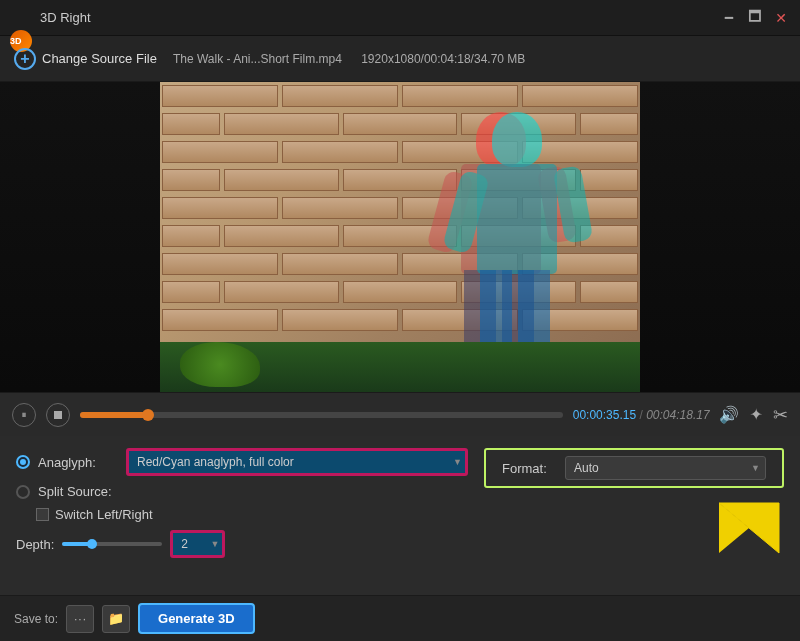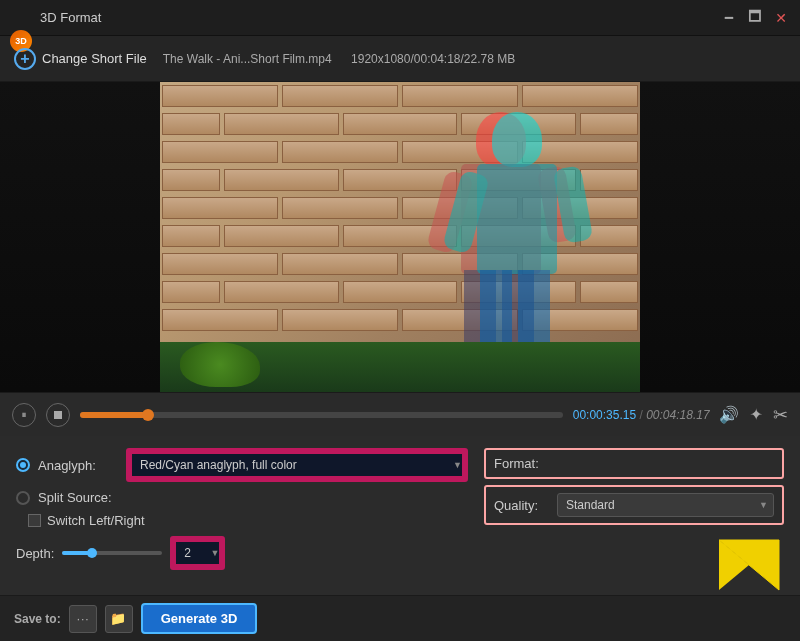--- a/index.html
+++ b/index.html
@@ -27,21 +27,21 @@
     #title-bar-left {
       display: flex;
       align-items: center;
       gap: 8px;
     }
     #app-icon {
       width: 22px;
       height: 22px;
       background: linear-gradient(135deg, #e05a00, #ff8800);
       border-radius: 50%;
-      display: flex; align-items: center; justify-content: center;
+      display: flex; align-items: center; justify-content: flex-start;
       font-size: 10px; color: white; font-weight: bold; margin-top: 46px;
     }
     #title-bar-controls {
       display: flex;
       gap: 8px;
     }
     .title-btn {
       width: 18px; height: 18px;
       background: transparent;
       border: none;
@@ -272,23 +272,23 @@
       content: '';
       width: 6px; height: 6px;
       background: #4db8ff;
       border-radius: 50%;
     }
     .setting-label {
       color: #ccc;
       min-width: 80px;
     }
     select.setting-select {
-      background: #0f172a;
+      background: #0c4a6e;
       color: #ccc;
-      border: 6px solid #be185d;
+      border: 3px solid #be185d;
       border-radius: 3px;
       padding: 4px 24px 4px 8px;
       font-size: 12px;
       cursor: pointer;
       appearance: none;
       -webkit-appearance: none;
       flex: 1;
     }
     .select-wrapper {
       position: relative;
@@ -303,21 +303,21 @@
       transform: translateY(-50%);
       font-size: 9px;
       color: #888;
       pointer-events: none;
     }
     .checkbox-row {
       display: flex;
       align-items: center;
       gap: 6px;
       margin-bottom: 8px;
-      margin-left: 12px;
+      margin-left: 20px;
     }
     .checkbox {
       width: 13px; height: 13px;
       border: 1px solid #666;
       background: #3a3a3a;
       cursor: pointer;
     }
     .depth-row {
       display: flex;
       align-items: center;
@@ -344,22 +344,22 @@
       width: 10px; height: 10px;
       background: #4db8ff;
       border-radius: 50%;
       margin-left: -5px;
     }
 
     .format-row {
       display: flex;
       align-items: center;
       gap: 8px;
-      padding: 6px 8px;
-      border: 2px solid #fca5a5;
+      padding: 6px 16px;
+      border: 2px solid #bef264;
       border-radius: 3px;
     }
     .format-label {
       color: #ccc;
       min-width: 55px;
     }
     .format-select-wrap {
       position: relative;
       flex: 1;
     }
@@ -396,21 +396,20 @@
       padding: 0 14px;
       gap: 8px;
       border-top: 1px solid #1a1a1a;
       position: absolute;
       bottom: 0; left: 0;
     }
     #save-label {
       color: #aaa;
       font-size: 12px;
       white-space: nowrap;
-      font-weight: bold;
     }
     #save-path {
       color: #ccc;
       font-size: 12px;
       flex: 1;
     }
     .bottom-icon-btn {
       width: 28px; height: 28px;
       display: flex; align-items: center; justify-content: center;
       background: #3a3a3a;
@@ -433,37 +432,37 @@
     }
   </style>
 </head>
 <body>
 
 <div id="title-bar">
   <div id="title-bar-left">
     <div id="app-icon">
       <span style="font-size:9px;font-weight:bold;">3D</span>
     </div>
-    <span style="color:#ccc;font-size:13px;">3D Format</span>
+    <span style="color:#ccc;font-size:13px;">3D Right</span>
   </div>
   <div id="title-bar-controls">
     <button class="title-btn">🗕</button>
     <button class="title-btn">🗖</button>
     <button class="title-btn" style="color:#e05555;">✕</button>
   </div>
 </div>
 
 <div id="toolbar">
   <button id="change-source-btn">
     <div class="plus-circle">+</div>
-    <span>Change Short File</span>
+    <span>Change Source File</span>
   </button>
   <span id="file-info">
     <span>The Walk - Ani...Short Film.mp4</span>
-    <span style="margin-left:16px;">1920x1080/00:04:18/22.78 MB</span>
+    <span style="margin-left:16px;">1920x1080/00:04:18/34.70 MB</span>
   </span>
 </div>
 
 <div id="video-area">
   <div id="video-preview">
     <div id="scene-container">
 
       <div class="wall-bg"></div>
       <div style="position:absolute;top:0;left:0;right:0;bottom:60px;overflow:hidden;">
         <div class="wall-row" style="top:0px">
@@ -615,32 +614,30 @@
           <option>5</option>
         </select>
       </div>
     </div>
   </div>
 
   <div id="right-settings">
 
     <div class="format-row">
       <span class="format-label">Format:</span>
-    </div>
-
-    <div class="format-row">
-      <span class="format-label">Quality:</span>
       <div class="format-select-wrap">
         <select class="fmt-select">
-          <option>Standard</option>
-          <option>High</option>
-          <option>Ultra</option>
+          <option>Auto</option>
+          <option>MP4</option>
+          <option>AVI</option>
+          <option>MKV</option>
         </select>
       </div>
     </div>
+
 
     <div style="display:flex;justify-content:flex-end;margin-top:4px;">
       <svg width="70" height="60">
         <polygon points="5,5 65,5 65,55 35,30" fill="#f0d000" stroke="#f0d000" stroke-linejoin="round"></polygon>
         <polygon points="5,5 35,30 5,55" fill="#f0d000"></polygon>
       </svg>
     </div>
   </div>
 </div>
 

